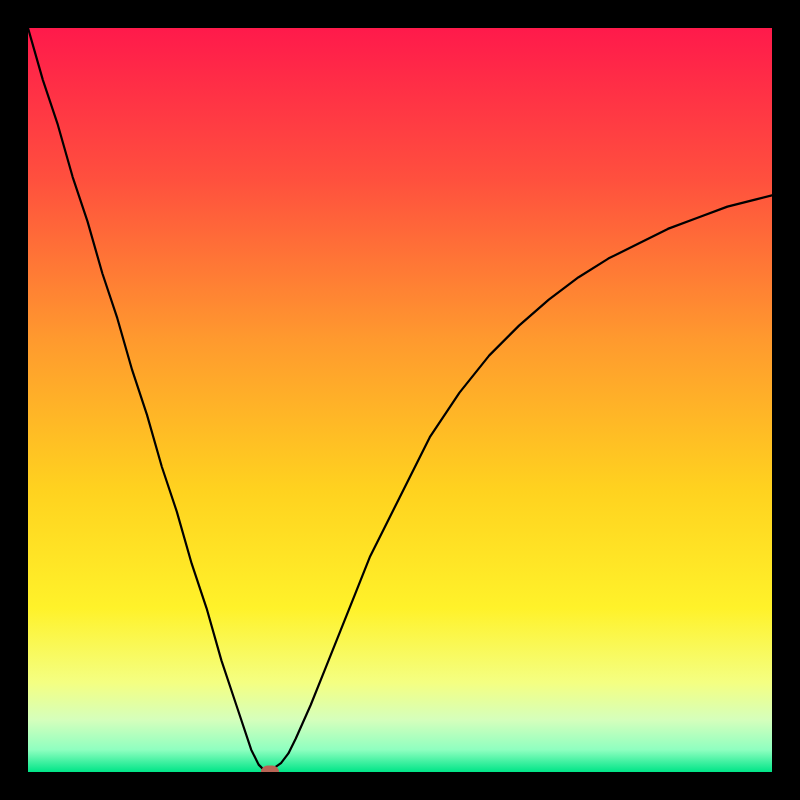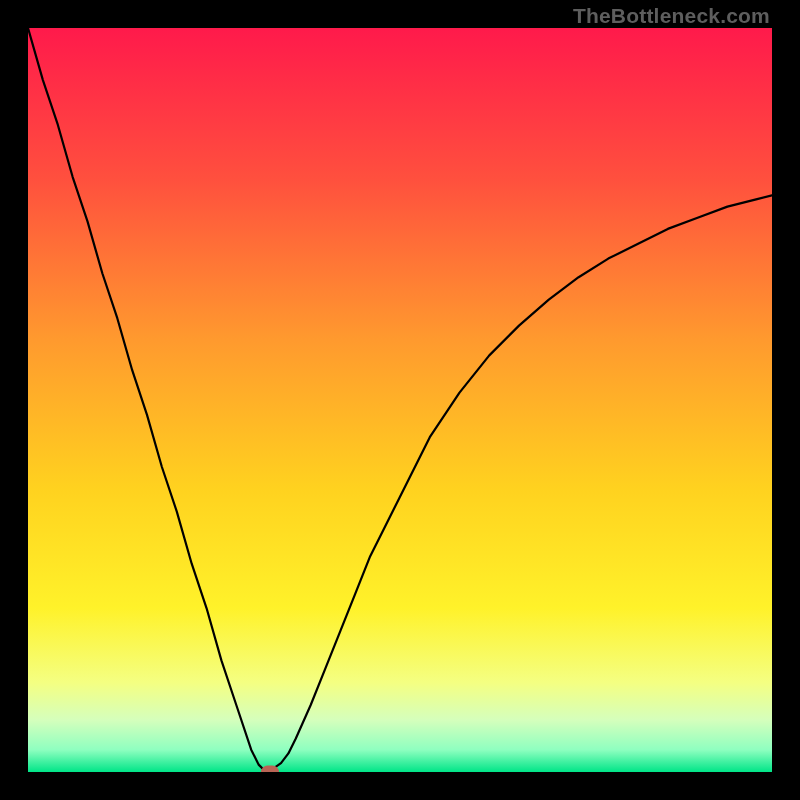--- a/index.html
+++ b/index.html
@@ -43,21 +43,20 @@
     border-radius: 7px;
     background: #b96455;
     transform: translate(-50%, -50%);
   }
 </style>
 </head>
 <body>
 
 <div class="frame">
 
-  <div class="watermark">TheBottleneck.com</div>
 
   <div class="plot-area">
 
     <svg class="gradient-bg" viewBox="0 0 744 744" preserveAspectRatio="none" width="744" height="744">
       <defs>
         <linearGradient id="bg-grad" x1="0" y1="0" x2="0" y2="1">
             <stop offset="0%" stop-color="#ff1a4b"></stop>
             <stop offset="20%" stop-color="#ff4f3e"></stop>
             <stop offset="42%" stop-color="#ff9a2e"></stop>
             <stop offset="62%" stop-color="#ffd21f"></stop>

